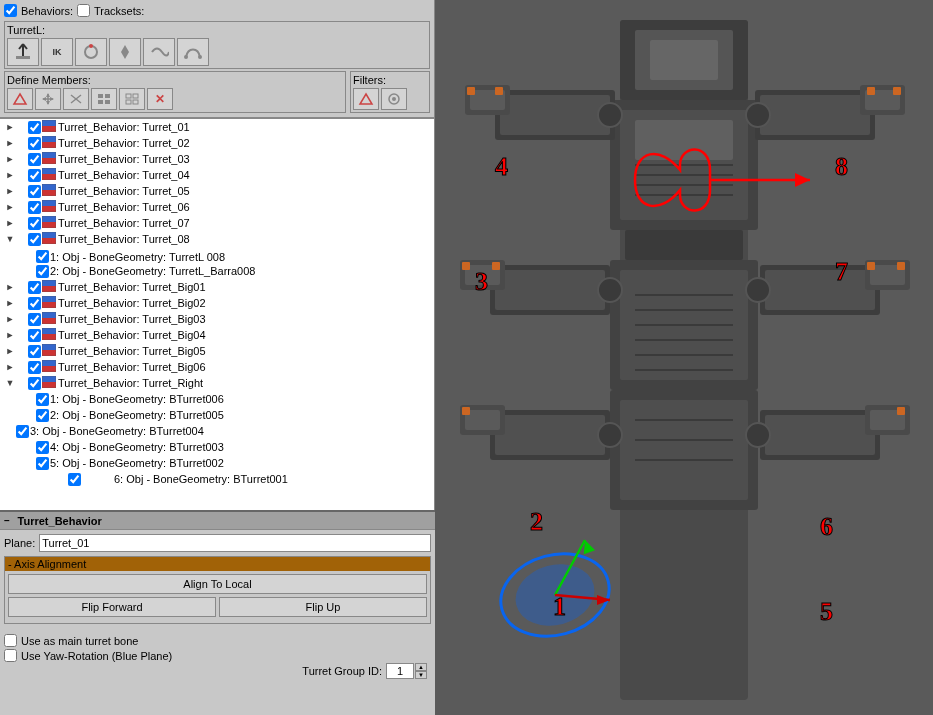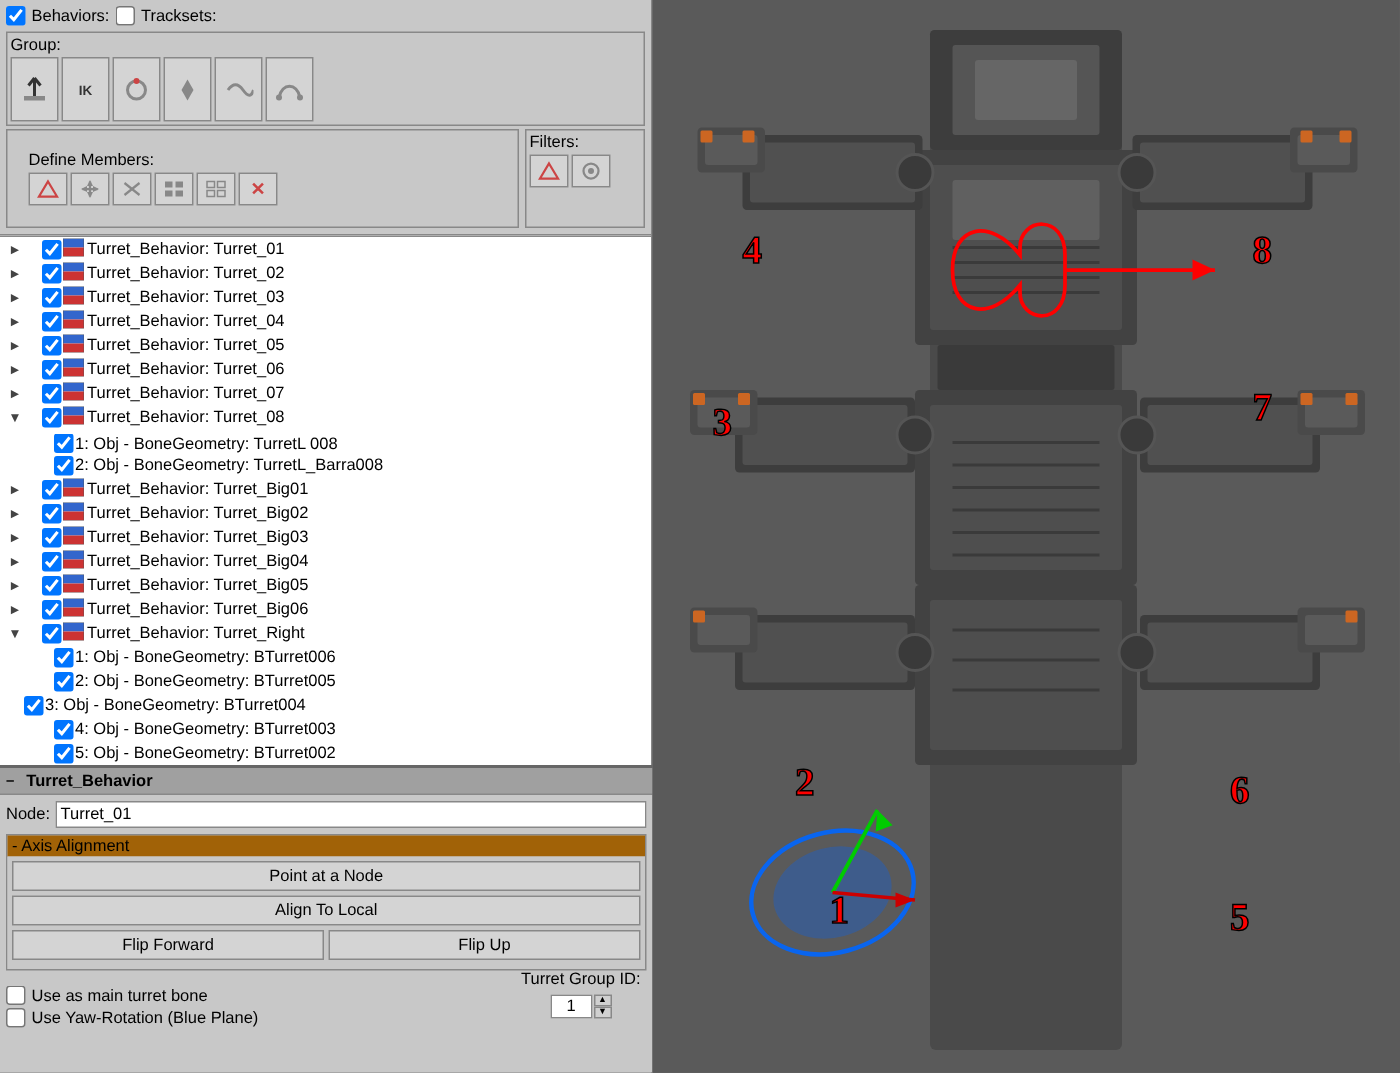--- a/index.html
+++ b/index.html
@@ -52,40 +52,40 @@
       font-size: 11px;
       margin-bottom: 2px;
     }
     .create-buttons {
       display: flex;
       gap: 2px;
     }
 
     .icon-btn {
       width: 32px;
-      height: 43px;
+      height: 28px;
       background: #d4d4d4;
       border: 1px solid #888;
       cursor: pointer;
       display: flex;
       align-items: center;
       justify-content: center;
       font-size: 10px;
     }
 
     .define-filters-row {
       display: flex;
       gap: 4px;
       margin: 2px 0;
     }
 
     .define-section {
       flex: 1;
       border: 1px solid #888;
-      padding: 14px;
+      padding: 2px;
     }
     .filters-section {
       width: 80px;
       border: 1px solid #888;
       padding: 2px;
     }
 
     .section-label {
       font-size: 11px;
       margin-bottom: 2px;
@@ -307,21 +307,21 @@
   <div class="top-bar">
 
     <div class="behaviors-row">
       <input type="checkbox" checked="" style="">
       <span>Behaviors:</span>
       <input type="checkbox" style="">
       <span>Tracksets:</span>
     </div>
 
     <div class="create-section">
-      <div class="create-label">Group:</div>
+      <div class="create-label">TurretL:</div>
       <div class="create-buttons">
         <button class="icon-btn">
           <svg width="20" height="20" viewBox="0 0 20 20">
               <rect x="3" y="14" width="14" height="3" fill="#888"></rect>
               <line x1="10" y1="2" x2="10" y2="14" stroke="#333" stroke-width="2"></line>
               <line x1="10" y1="2" x2="6" y2="7" stroke="#333" stroke-width="2"></line>
               <line x1="10" y1="2" x2="14" y2="7" stroke="#333" stroke-width="2"></line>
             </svg>
         </button>
         <button class="icon-btn">
@@ -626,28 +626,27 @@
     </div>
 </div>
 
 <div class="bottom-panel">
   <div class="panel-title-bar">
     <span style="margin-right:8px;cursor:pointer;font-size:10px">–</span>
     <span>Turret_Behavior</span>
   </div>
   <div class="panel-content">
     <div class="name-row">
-      <span class="name-label">Node:</span>
+      <span class="name-label">Plane:</span>
       <input type="text" class="name-input" value="Turret_01" style="">
     </div>
 
     <div class="axis-section">
       <div class="axis-label">- Axis Alignment</div>
       <div class="axis-content">
-        <button class="point-node-btn">Point at a Node</button>
         <div class="align-row">
           <button class="align-btn">Align To Local</button>
         </div>
         <div class="align-row">
           <button class="align-btn">Flip Forward</button>
           <button class="align-btn">Flip Up</button>
         </div>
       </div>
     </div>
   </div>
@@ -656,21 +655,21 @@
     <div class="checkbox-row">
       <input type="checkbox" style="">
       <label>Use as main turret bone</label>
     </div>
     <div class="checkbox-row">
       <input type="checkbox" style="">
       <label>Use Yaw-Rotation (Blue Plane)</label>
     </div>
   </div>
 
-  <div style="position:absolute;right:8px;bottom:36px;display:flex;align-items:center;gap:4px;flex-direction:column;">
+  <div style="position:absolute;right:8px;bottom:36px;display:flex;align-items:center;gap:4px;">
     <span style="font-size:11px">Turret Group ID:</span>
     <div class="turret-id-spinner">
       <input type="text" class="spinner-input" value="1" style="">
       <div class="spinner-btns">
         <button class="spinner-btn">▲</button>
         <button class="spinner-btn">▼</button>
       </div>
     </div>
   </div>
 </div>

